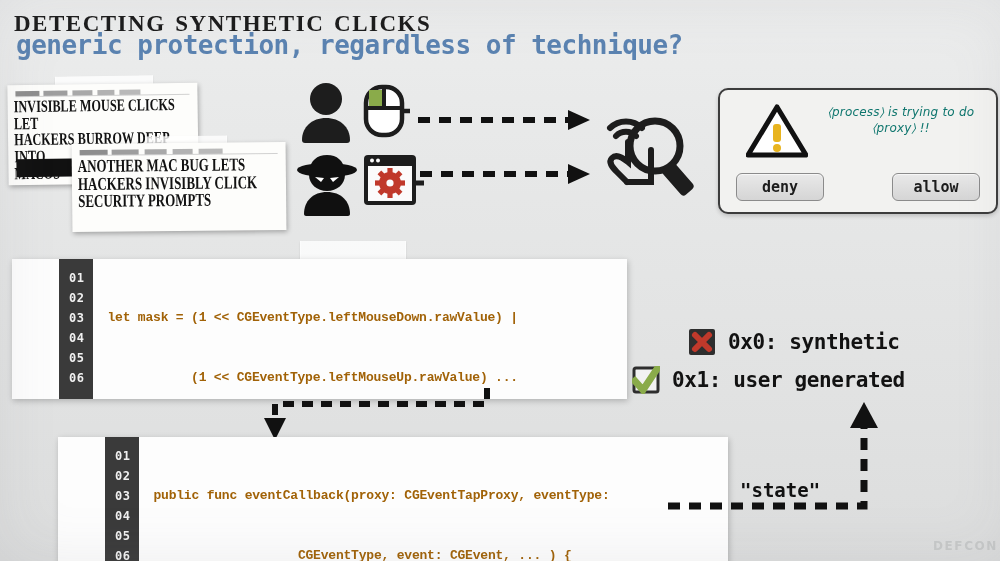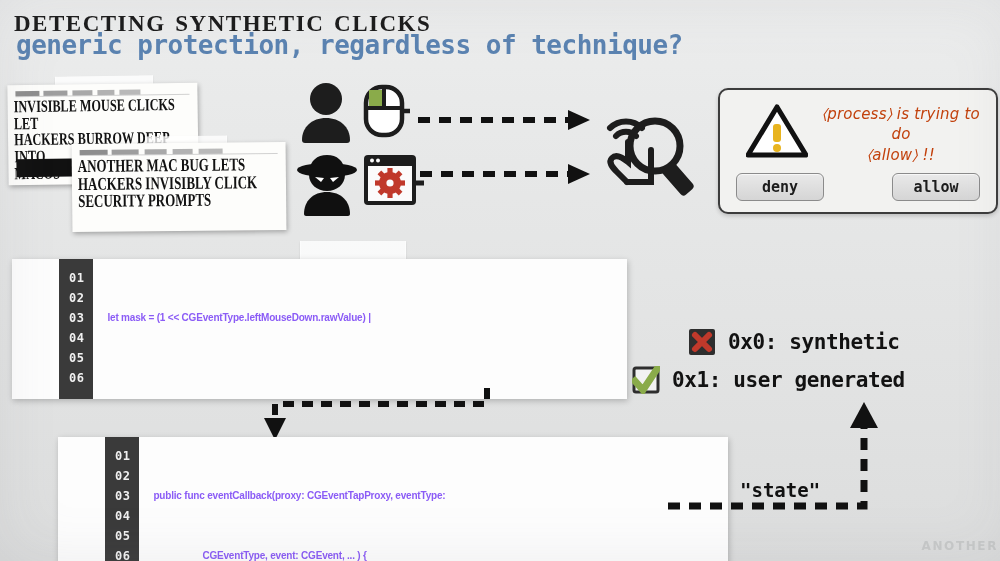--- a/index.html
+++ b/index.html
@@ -129,23 +129,23 @@
     box-shadow: 0 2px 4px rgba(0,0,0,0.18);
   }
   #dialog .warn-tri { position: absolute; left: 26px; top: 14px; width: 62px; height: 54px; }
   #dialog .msg {
     position: absolute;
     left: 92px;
     top: 14px;
     width: 178px;
     text-align: center;
     font-family: "DejaVu Sans", sans-serif;
-    font-size: 15px;
+    font-size: 12px;
     line-height: 1.35;
-    color: #c2410c;
+    color: #0f766e;
     font-style: italic;
     letter-spacing: 0.2px;
   }
   .dlg-btn {
     position: absolute;
     bottom: 11px;
     width: 86px;
     height: 26px;
     border: 1px solid #8b8b8b;
     border-radius: 6px;
@@ -177,25 +177,25 @@
     font-weight: bold;
     padding: 9px 9px 9px 10px;
     line-height: 20px;
     letter-spacing: 0.5px;
     text-align: center;
     margin-left: 47px;
   }
   .code-body {
     flex: 1;
     padding: 9px 0 9px 14px;
-    font-family: Liberation Sans, sans-serif;
-    font-size: 10px;
+    font-family: Liberation Mono, monospace;
+    font-size: 13px;
     font-weight: bold;
     line-height: 20px;
-    color: #8b5cf6;
+    color: #a16207;
     white-space: pre;
     letter-spacing: -0.2px;
   }
 
   #code1 { left: 12px;  top: 259px; width: 615px; height: 140px; }
   #code2 { left: 58px;  top: 437px; width: 670px; height: 128px; }
 
   
   #flow1 { position: absolute; left: 255px; top: 388px; width: 240px; height: 58px; }
   #flow-state { position: absolute; left: 668px; top: 398px; width: 218px; height: 122px; }
@@ -342,37 +342,38 @@
   </div>
 
   <div id="dialog">
     <svg class="warn-tri" viewBox="0 0 62 54">
       <path d="M31 3 L60 51 L2 51 Z" fill="#ffffff" stroke="#111" stroke-width="5" stroke-linejoin="round"></path>
       <rect x="27" y="20" width="8" height="18" rx="3" fill="#e8b41f"></rect>
       <circle cx="31" cy="44" r="4" fill="#e8b41f"></circle>
     </svg>
     <div class="msg">
       <div>〈process〉 is trying to do</div>
-      <div>〈allow〉 !!</div>
+      <div>〈proxy〉 !!</div>
     </div>
     <div class="dlg-btn" id="btn-allow">allow</div>
     <div class="dlg-btn" id="btn-deny">deny</div>
   </div>
 
   <div class="code-block" id="code1">
     <div class="gutter">
       <div>01</div>
       <div>02</div>
       <div>03</div>
       <div>04</div>
       <div>05</div>
       <div>06</div>
     </div>
     <div class="code-body">
       <div>let mask = (1 &lt;&lt; CGEventType.leftMouseDown.rawValue) |</div>
+      <div>           (1 &lt;&lt; CGEventType.leftMouseUp.rawValue) ...</div>
       
       
       
       
     </div>
   </div>
 
   <svg id="flow1" viewBox="0 0 240 58">
     <path d="M232 0 L232 16 L20 16 L20 32" fill="none" stroke="#111" stroke-width="6" stroke-dasharray="11 8"></path>
     <polygon points="9,30 31,30 20,52" fill="#111"></polygon>
@@ -415,15 +416,15 @@
     </svg>
     <span class="legend-text">0x1: user generated</span>
   </div>
 
   <svg id="flow-state" viewBox="0 0 218 122">
     <path d="M0 108 L196 108 L196 28" fill="none" stroke="#111" stroke-width="7" stroke-dasharray="12 9"></path>
     <polygon points="182,30 210,30 196,4" fill="#111"></polygon>
   </svg>
   <div id="state-label">"state"</div>
 
-  <div id="defcon">ANOTHER</div>
+  <div id="defcon">DEFCON</div>
 
 </div>
 
 </body></html>

